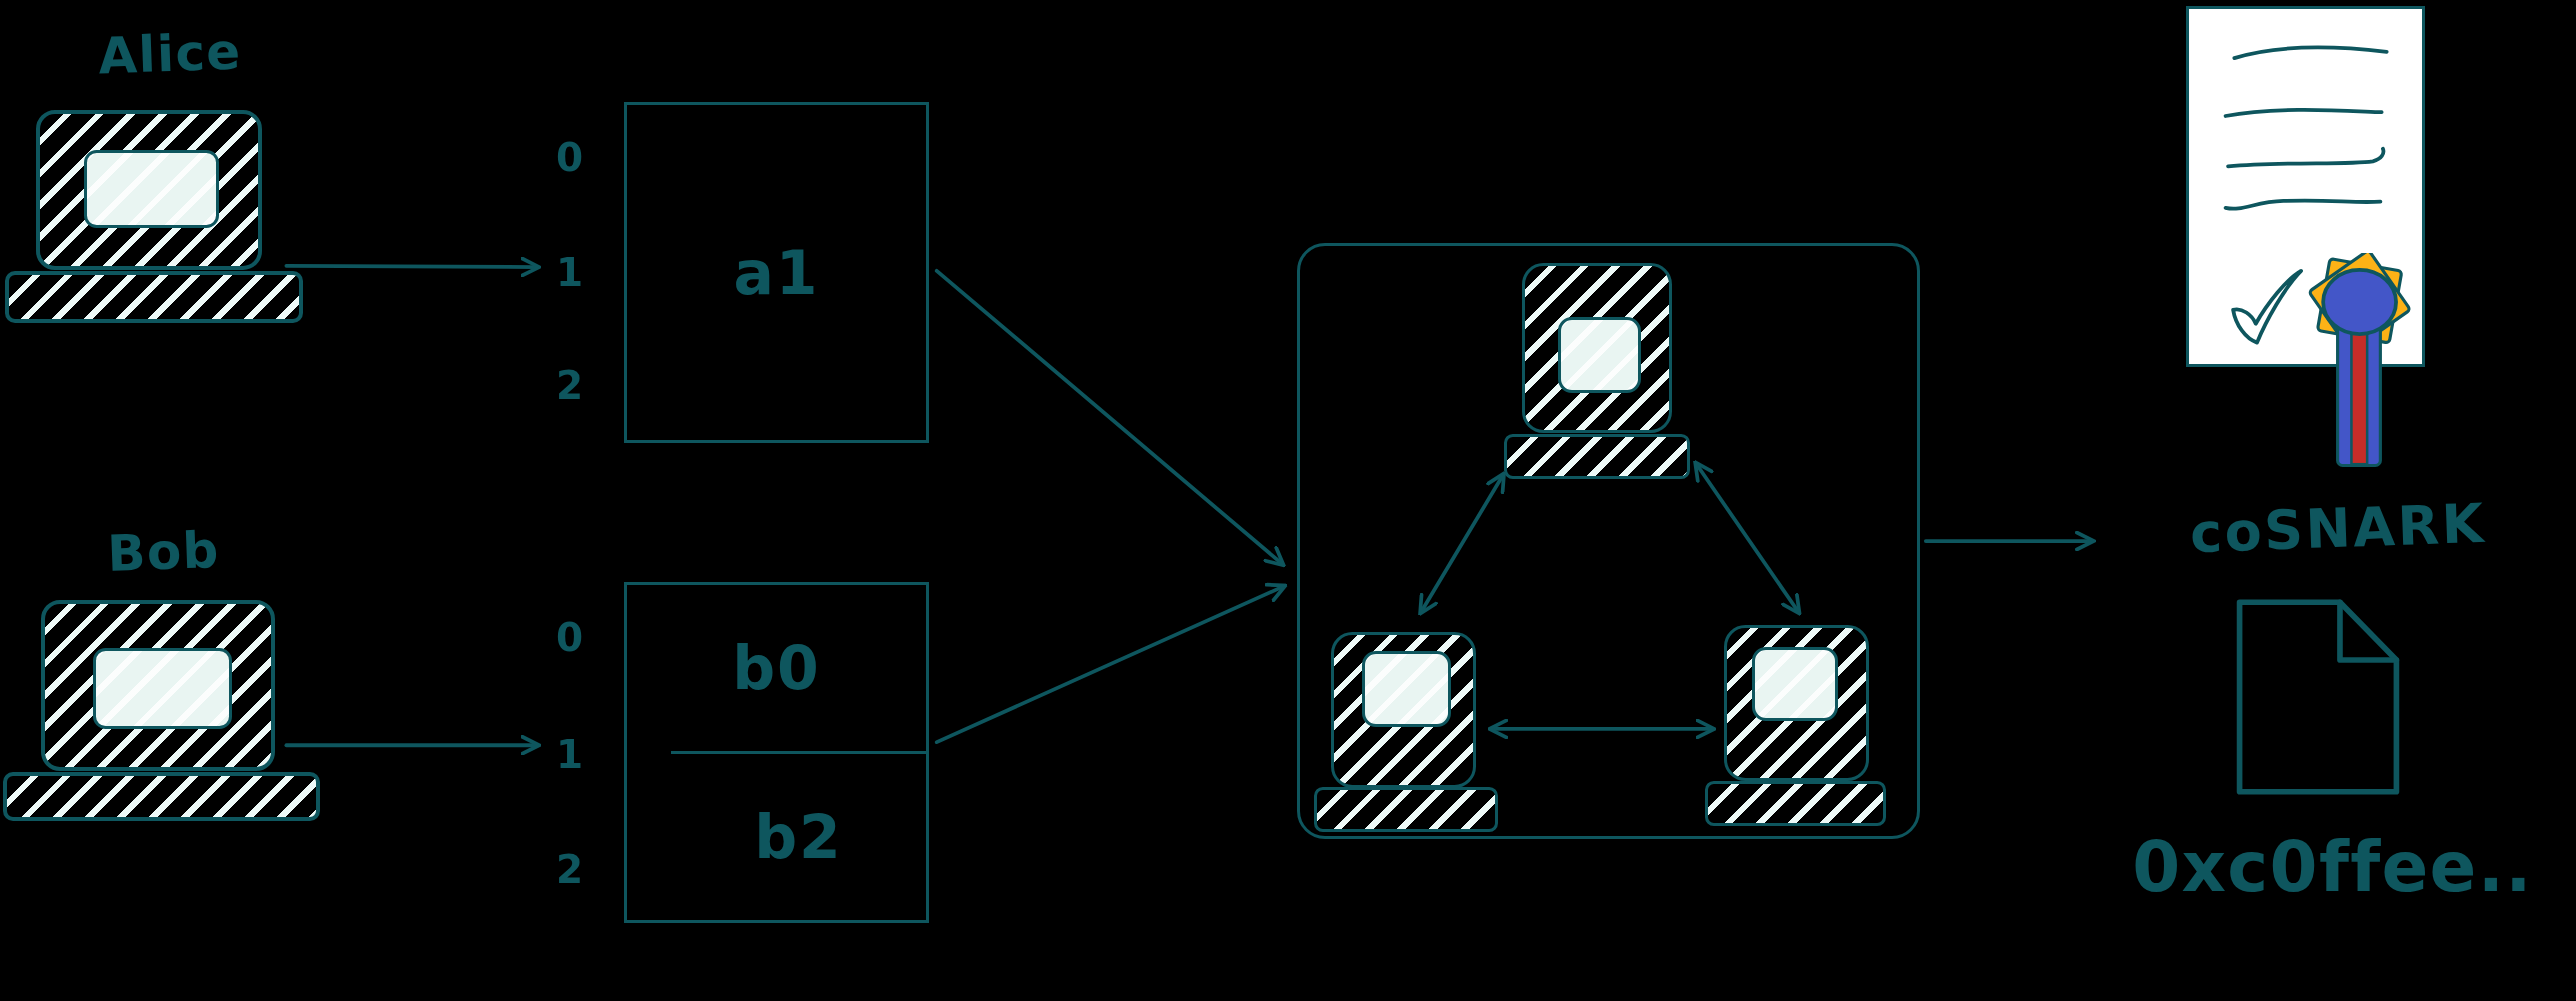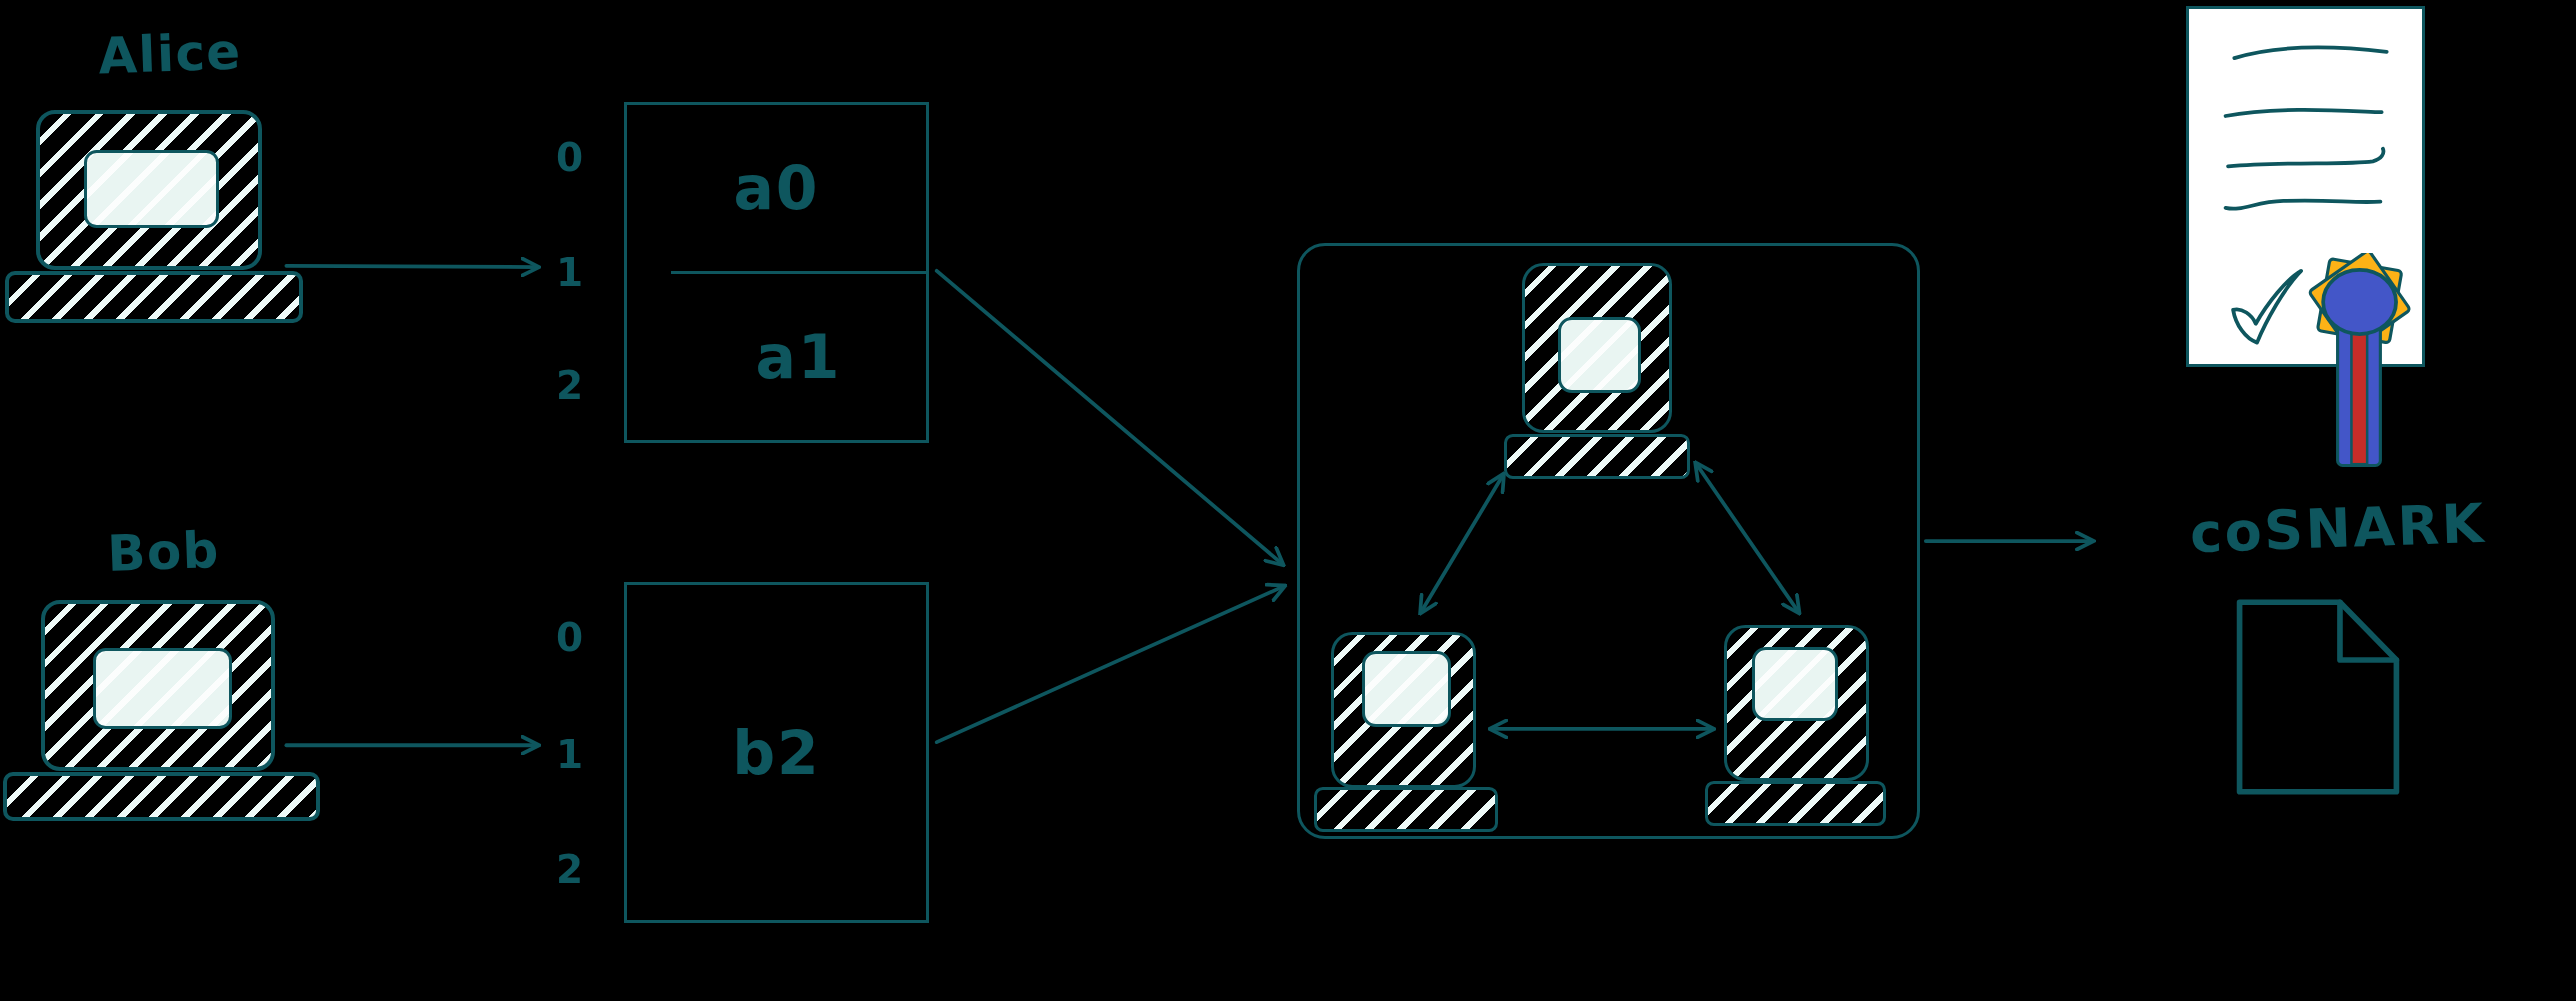--- a/index.html
+++ b/index.html
@@ -65,29 +65,29 @@
     <div class="abs device-body hatch" style="left:41px;top:600px;width:226px;height:163px;"></div>
     <div class="abs device-screen" style="left:93px;top:648px;width:133px;height:75px;"></div>
     <div class="abs device-base hatch" style="left:3.1px;top:772px;width:309px;height:41px;"></div>
   </div>
 
   <div class="abs row-index" style="left:532px;top:135px;">0</div>
   <div class="abs row-index" style="left:532px;top:250px;">1</div>
   <div class="abs row-index" style="left:532px;top:363px;">2</div>
 
   <div class="abs vtable" style="left:624px;top:102px;width:299px;height:335px;">
-    <div class="vrow">a0</div>
     <div class="vrow">a1</div>
   </div>
 
   <div class="abs row-index" style="left:532px;top:615px;">0</div>
   <div class="abs row-index" style="left:532px;top:732px;">1</div>
   <div class="abs row-index" style="left:532px;top:847px;">2</div>
 
   <div class="abs vtable" style="left:624px;top:582px;width:299px;height:335px;">
+    <div class="vrow">b0</div>
     <div class="vrow">b2</div>
   </div>
 
   <div class="abs mpc-box" style="left:1297px;top:243px;width:617px;height:590px;"></div>
 
   <div class="abs" style="left:0;top:0;width:0;height:0;">
     <div class="abs monitor hatch" style="left:1522px;top:263px;width:144px;height:164px;"></div>
     <div class="abs monitor-screen" style="left:1558px;top:317px;width:77px;height:70px;"></div>
     <div class="abs monitor-base hatch" style="left:1504px;top:434px;width:180px;height:39px;"></div>
   </div>
@@ -122,20 +122,21 @@
     <ellipse class="seal-circle" cx="82" cy="78" rx="58" ry="51"></ellipse>
   </svg>
 
   <div class="abs big-label" style="left:2181px;top:497px;width:314px;">coSNARK</div>
 
   <svg class="abs doc-art" style="left:2233px;top:596px;" width="170" height="202" viewBox="0 0 270 322">
     <path d="M10,10 H170 L260,102 V312 H10 Z"></path>
     <path d="M170,10 V102 H260"></path>
   </svg>
 
+  <div class="abs hash-label" style="left:2106px;top:827px;width:453px;">0xc0ffee..</div>
 
   <svg id="arrows" width="2576" height="1001" viewBox="0 0 4098 1593">
     <defs>
       <marker id="ah" viewBox="0 0 12 12" refX="9" refY="6" markerWidth="5.4" markerHeight="5.4" orient="auto-start-reverse" markerUnits="strokeWidth">
         <path d="M1,1 L11,6 L1,11" stroke-width="2.2" stroke-linecap="round"></path>
       </marker>
     </defs>
     <line x1="455" y1="423" x2="852" y2="425" marker-end="url(#ah)"></line>
     <line x1="455" y1="1186" x2="852" y2="1186" marker-end="url(#ah)"></line>
     <line x1="1490" y1="431" x2="2038" y2="896" marker-end="url(#ah)"></line>

